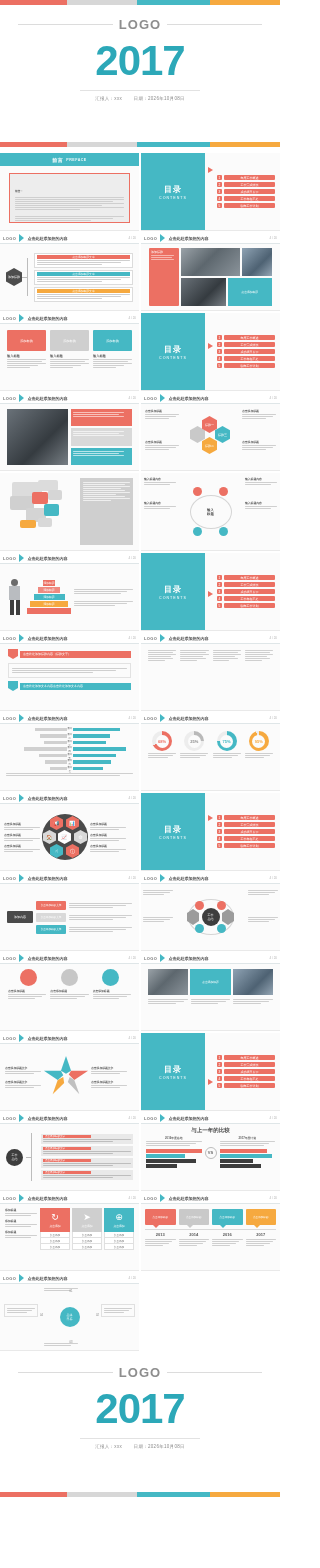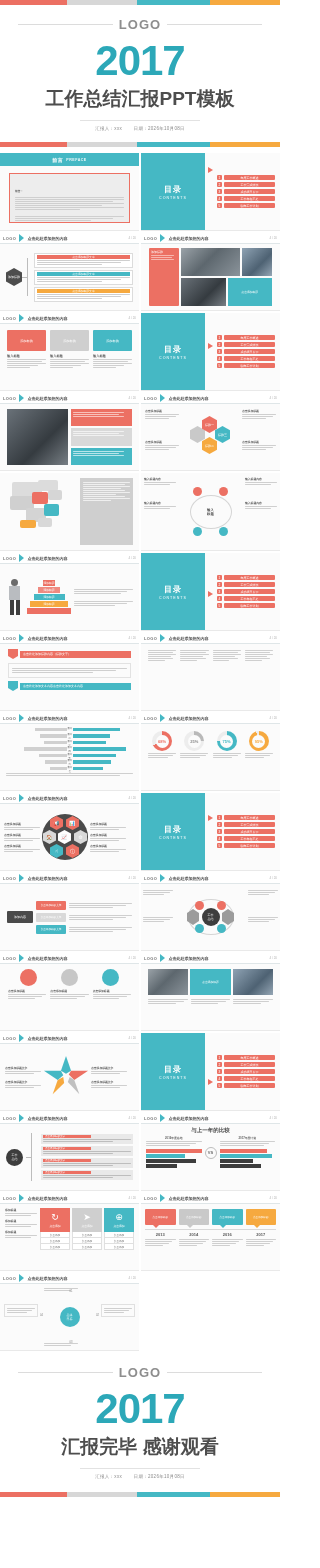--- a/index.html
+++ b/index.html
@@ -253,21 +253,20 @@
   <i class="cb-red" style="width:24%"></i>
   <i class="cb-gray" style="width:25%"></i>
   <i class="cb-teal" style="width:26%"></i>
   <i class="cb-orange" style="width:25%"></i>
 </div>
 
 <div class="cover">
   <div class="cover-logo-rule"></div>
   <div class="cover-logo">LOGO</div>
   <div class="cover-year">2017</div>
-  <div class="cover-title">工作总结汇报PPT模板</div>
   <div class="cover-meta">
     <span>汇报人：xxx</span>
     <span>日期：2026年10月08日</span>
   </div>
   <div class="cover-bottombar">
     <div class="colorbar">
       <i class="cb-red" style="width:24%"></i>
       <i class="cb-gray" style="width:25%"></i>
       <i class="cb-teal" style="width:26%"></i>
       <i class="cb-orange" style="width:25%"></i>
@@ -1397,21 +1396,20 @@
   </div>
 
   <div class="slide" style="background:#ffffff;border-bottom:none;"></div>
 
 </div>
 
 <div class="cover" style="height:150px">
   <div class="cover-logo-rule"></div>
   <div class="cover-logo">LOGO</div>
   <div class="cover-year">2017</div>
-  <div class="cover-title">汇报完毕 感谢观看</div>
   <div class="cover-meta">
     <span>汇报人：xxx</span>
     <span>日期：2026年10月08日</span>
   </div>
   <div class="cover-bottombar">
     <div class="colorbar">
       <i class="cb-red" style="width:24%"></i>
       <i class="cb-gray" style="width:25%"></i>
       <i class="cb-teal" style="width:26%"></i>
       <i class="cb-orange" style="width:25%"></i>

